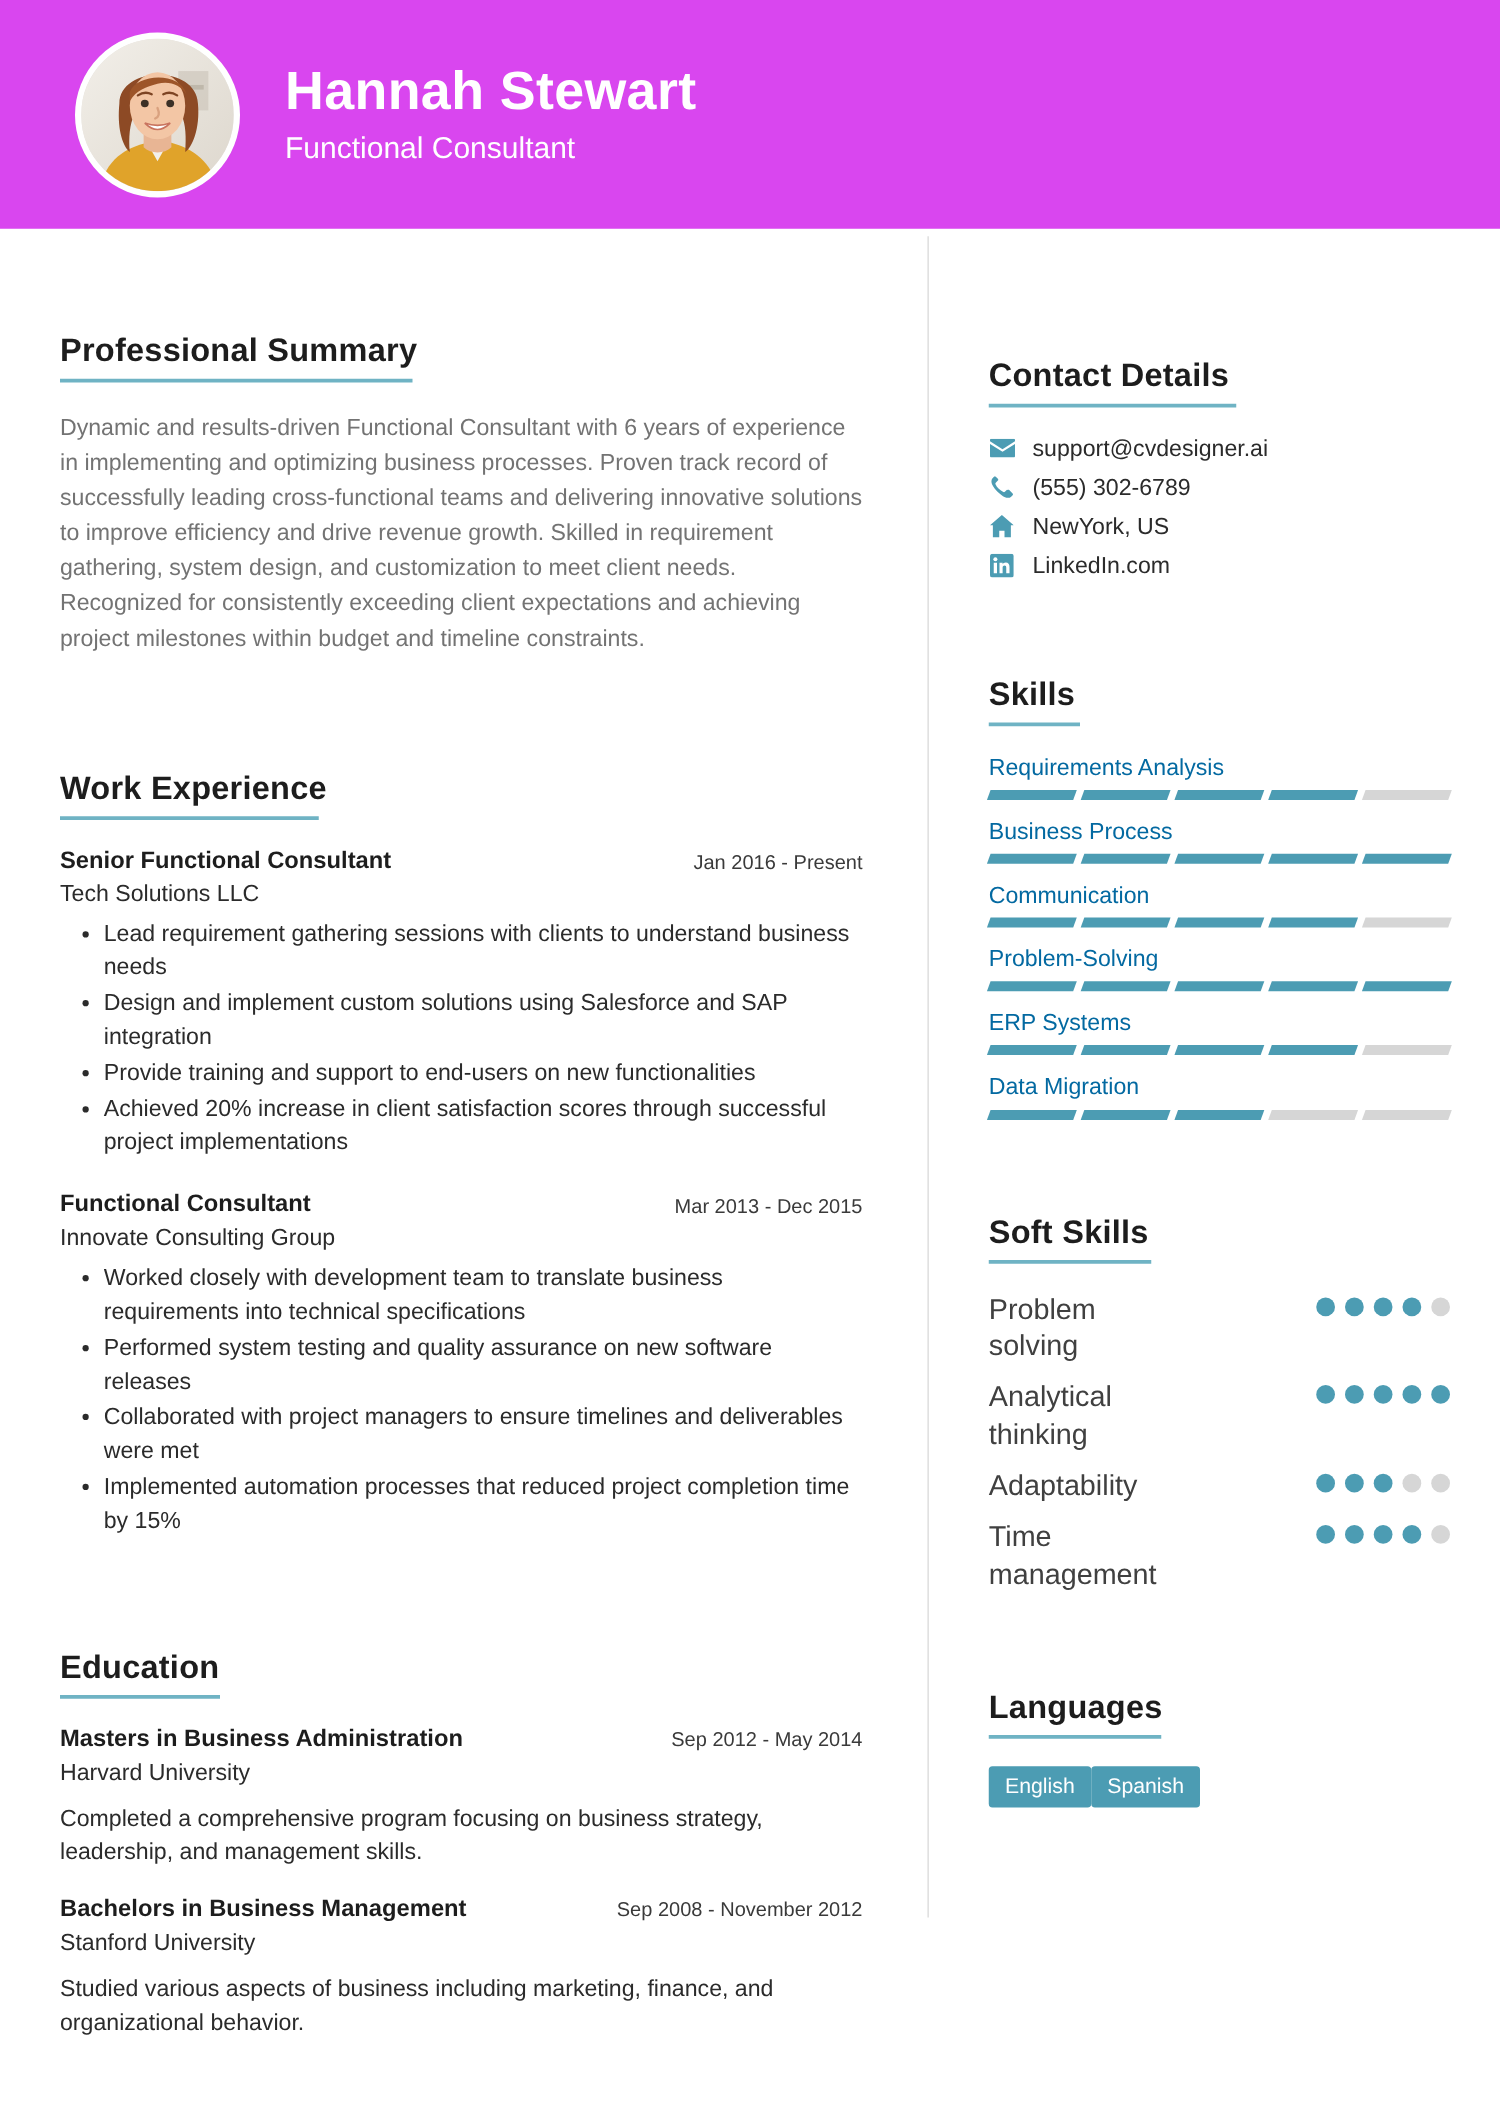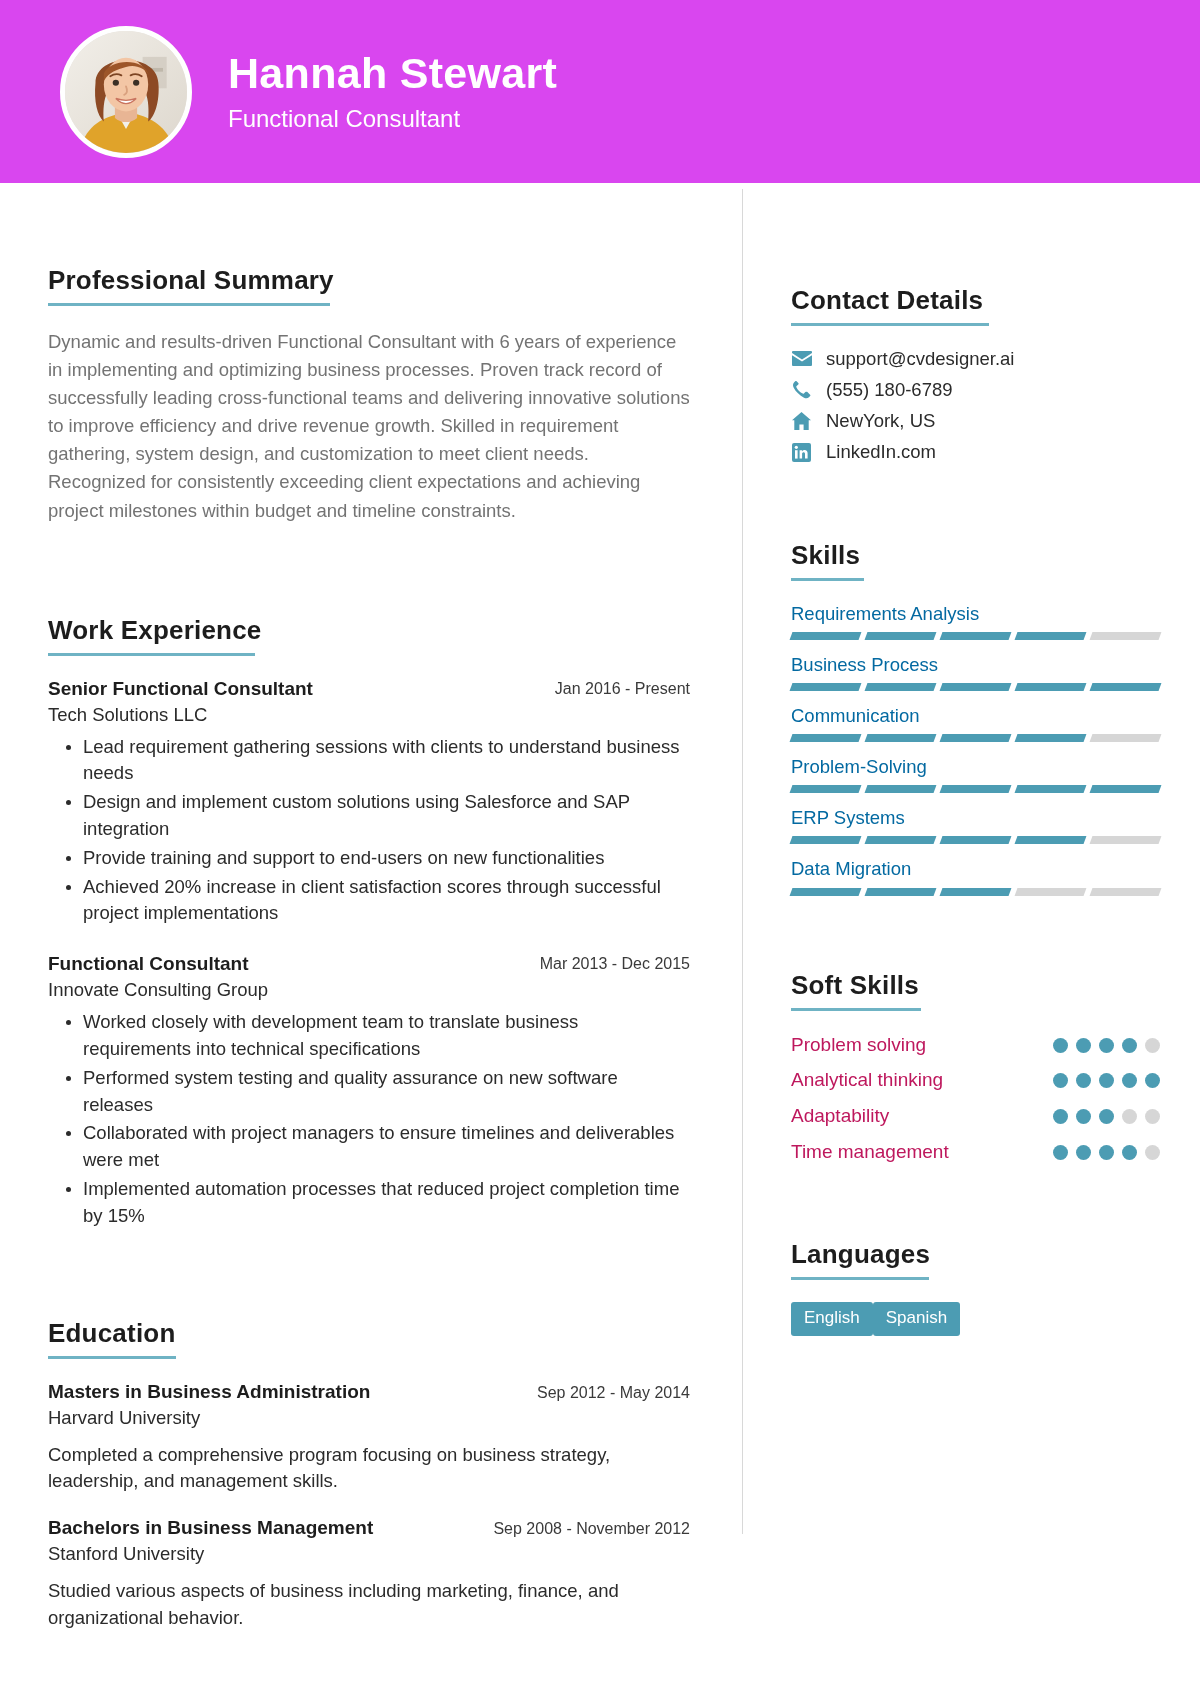--- a/index.html
+++ b/index.html
@@ -97,21 +97,21 @@
     font-size: 18.5px;
     line-height: 1.52;
     color: #737373;
   }
 
   
   .block-gap { height: 52px; }
   .job { margin-bottom: 26px; }
   .job-head {
     display: flex;
-    align-items: center;
+    align-items: flex-end;
     justify-content: space-between;
     gap: 14px;
   }
   .job-role {
     font-size: 19px;
     font-weight: bold;
     color: #1d1d1d;
   }
   .job-date {
     font-size: 16px;
@@ -215,22 +215,22 @@
 
   
   .soft-item {
     display: flex;
     align-items: flex-start;
     justify-content: space-between;
     gap: 16px;
     margin-bottom: 11px;
   }
   .soft-name {
-    font-size: 19px;
-    color: #be185d;
+    font-size: 23px;
+    color: #404040;
     line-height: 1.3;
     max-width: 160px;
   }
   .dots { display: flex; gap: 8px; flex: 0 0 auto; padding-top: 5px; }
   .dot {
     width: 15px;
     height: 15px;
     border-radius: 50%;
     background: #d6d6d6;
   }
@@ -379,21 +379,21 @@
           </span>
           <span class="contact-text">support@cvdesigner.ai</span>
         </div>
 
         <div class="contact-row">
           <span class="contact-icon">
             <svg width="18" height="18" viewBox="0 0 18 18" fill="currentColor">
               <path d="M13.6 11.3l-1.7 1.7c-.3.3-.8.4-1.2.2-1.3-.6-2.6-1.5-3.7-2.6C5.9 9.5 5 8.2 4.4 6.9c-.2-.4-.1-.9.2-1.2l1.7-1.7c.4-.4.4-1 0-1.4L4.6.9c-.4-.4-1-.4-1.4 0L2 2.1C.8 3.3.7 5.2 1.6 7c1.1 2.2 2.6 4.2 4.4 5.9 1.8 1.8 3.8 3.3 6 4.4 1.8.9 3.7.8 4.9-.4l1.2-1.2c.4-.4.4-1 0-1.4l-2.7-2.7c-.4-.4-1-.4-1.4 0z" transform="translate(-1 -0.6)"></path>
             </svg>
           </span>
-          <span class="contact-text">(555) 180-6789</span>
+          <span class="contact-text">(555) 302-6789</span>
         </div>
 
         <div class="contact-row">
           <span class="contact-icon">
             <svg width="19" height="18" viewBox="0 0 19 18" fill="currentColor">
               <path d="M9.5 0L0 8.2h2.3V18h5.1v-5.4h4.2V18h5.1V8.2H19z"></path>
             </svg>
           </span>
           <span class="contact-text">NewYork, US</span>
         </div>

